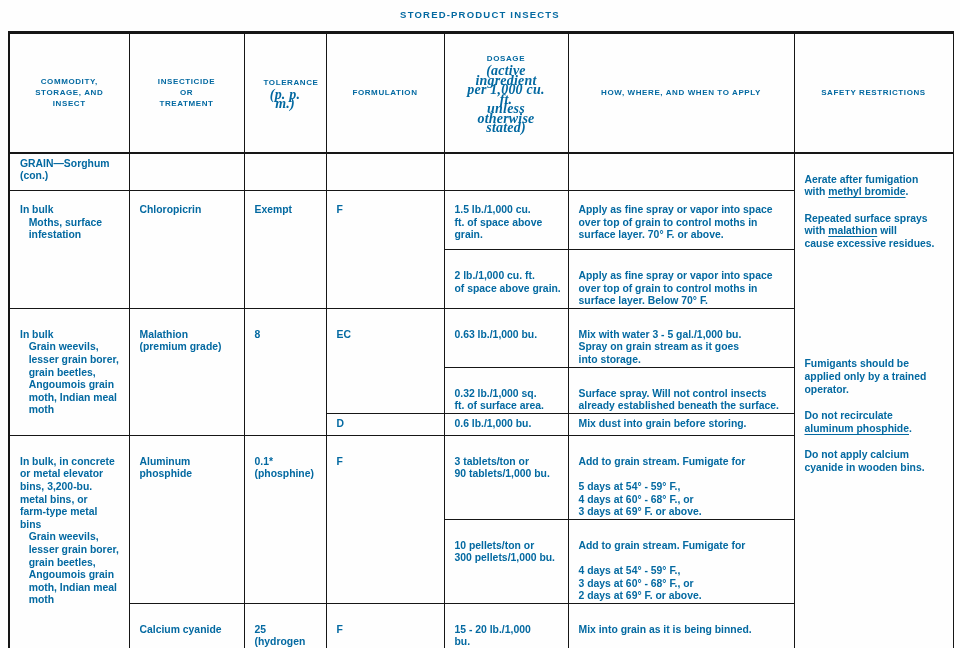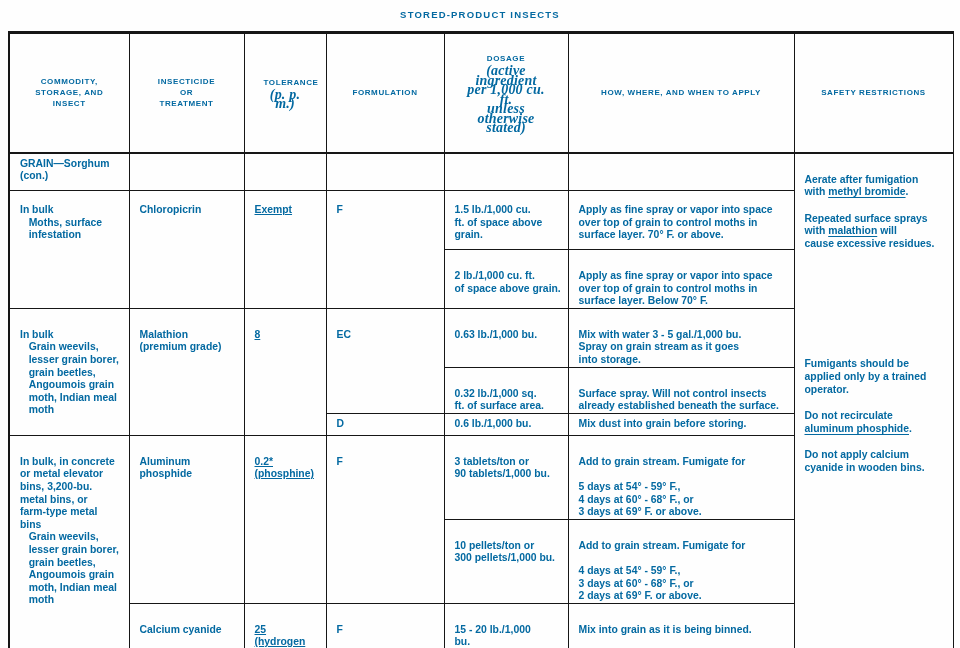--- a/index.html
+++ b/index.html
@@ -22,21 +22,21 @@
   .hdr th {
     font-size:8px; letter-spacing:0.6px; vertical-align:middle; text-align:center;
     padding:19px; line-height:11px; border-bottom:2px solid #161616;
   }
   .hdr .main { margin-bottom:2px; }
   .ml { white-space:pre-wrap; }
   .bb2 { border-bottom:2px solid #161616; }
   tr.pt > td { padding-top:13px; }
   .c-com { padding-left:5px; }
   .c-ins { padding-left:14px; }
-  .c-tol { padding-left:13px;text-decoration:underline; }
+  .c-tol { padding-left:13px; }
   .c-for { padding-left:12px; }
   .c-dos { padding-left:12px; font-size:10px; }
   .c-app { padding-left:10px; }
   .safety { border-right:0; padding:58px 6px 0 10px; }
   .safety p { margin:0 0 14px 0; white-space:pre-wrap; }
   .safety .gap { margin-top:108px; }
   .u { text-decoration:underline; text-underline-offset:2px; }
   .it {
     font-family:"Liberation Serif", serif; font-style:italic;
     font-size:14px; line-height:9.5px; letter-spacing:0.2px; font-weight:700;
@@ -170,21 +170,21 @@
 metal bins, or
 farm-type metal
 bins
    Grain weevils,
    lesser grain borer,
    grain beetles,
    Angoumois grain
    moth, Indian meal
    moth</td>
       <td class="c-ins ml" rowspan="2">Aluminum phosphide</td>
-      <td class="c-tol ml" rowspan="2">0.2*
+      <td class="c-tol ml" rowspan="2">0.1*
 (phosphine)</td>
       <td class="c-for ml" rowspan="2">F</td>
       <td class="c-dos ml">3 tablets/ton or
 90 tablets/1,000 bu.</td>
       <td class="c-app ml">Add to grain stream. Fumigate for
 
 5 days at 54° - 59° F.,
 4 days at 60° - 68° F., or
 3 days at 69° F. or above.</td>
     </tr>

